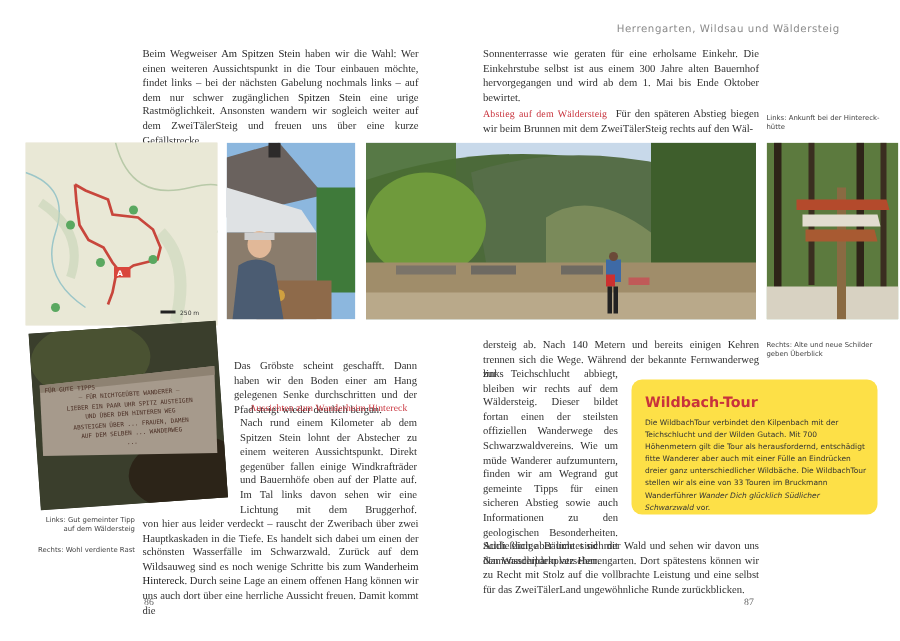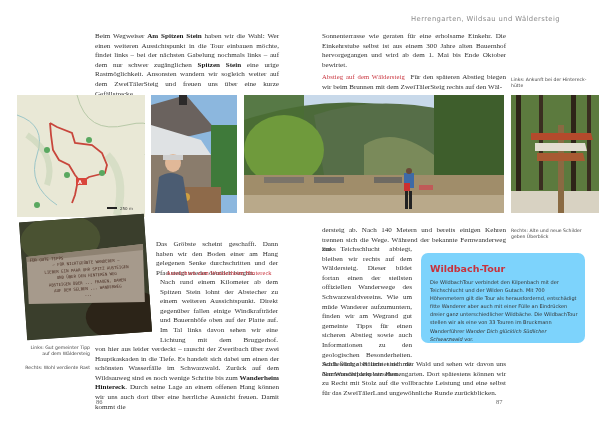--- a/index.html
+++ b/index.html
@@ -1,26 +1,26 @@
 <!DOCTYPE html>
 <html><head>
 <meta charset="utf-8">
 <style>
   * { margin:0; padding:0; box-sizing:border-box; }
   html, body { width:600px; height:427px; background:#ffffff; overflow:hidden; }
   body { position:relative; font-family:"Liberation Serif","DejaVu Serif",serif; color:#2a2a2a; }
   .abs { position:absolute; }
   .body-text { font-size:7.1px; line-height:9.6px; text-align:justify; color:#303030; }
-  .body-text b { font-weight:bold; color:#1a1a1a;margin-top:12px; }
+  .body-text b { font-weight:normal; color:#1a1a1a;margin-top:12px; }
   .sub-head { color:#c8323c; font-family:Liberation Serif, serif; font-size:6.6px; letter-spacing:0.1px; }
   .header { font-family:"DejaVu Sans","Liberation Sans",sans-serif; font-size:6.8px; color:#8a8a8a; letter-spacing:0.4px; }
   .caption { font-family:"DejaVu Sans","Liberation Sans",sans-serif; font-size:4.6px; line-height:6.2px; color:#444; }
   .pagenum { font-family:"Liberation Serif",serif; font-size:6.5px; color:#666; }
   .photo { overflow:hidden; }
-  .box { background:#7dd3fc; border-radius:7px; }
+  .box { background:#fde047; border-radius:7px; }
   .box-title { font-family:"DejaVu Sans","Liberation Sans",sans-serif; font-weight:bold; color:#c8323c; font-size:9.5px; }
   .box-text { font-family:"DejaVu Sans","Liberation Sans",sans-serif; font-size:5px; line-height:8.1px; color:#333; }
   .box-text i { font-style:italic; }
 </style>
 </head>
 <body>
 
 <div class="abs header" style="left:378px; top:15px; width:215px; text-align:center;">Herrengarten, Wildsau und Wäldersteig</div>
 
 <div class="abs body-text" style="left:95px; top:32px; width:184px;">

